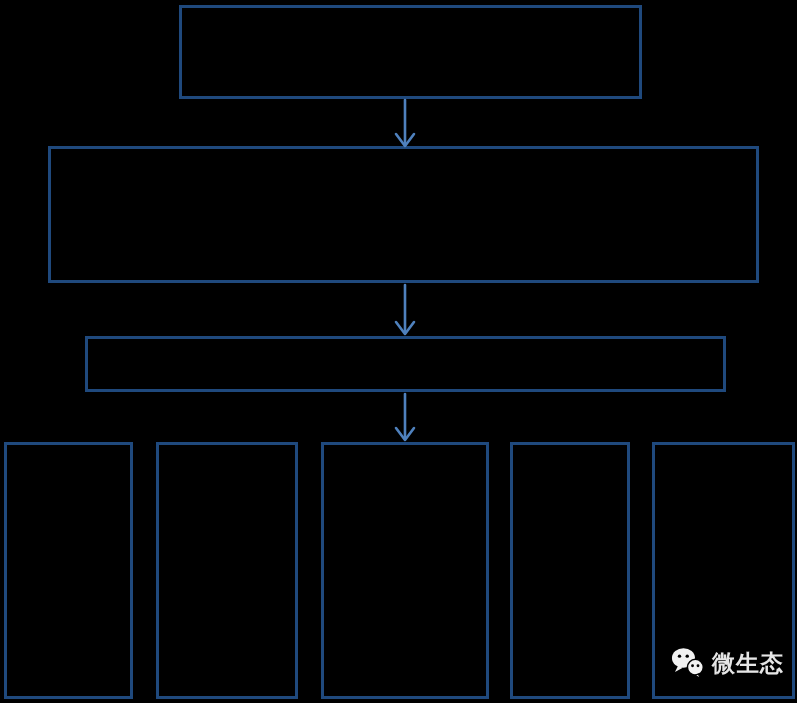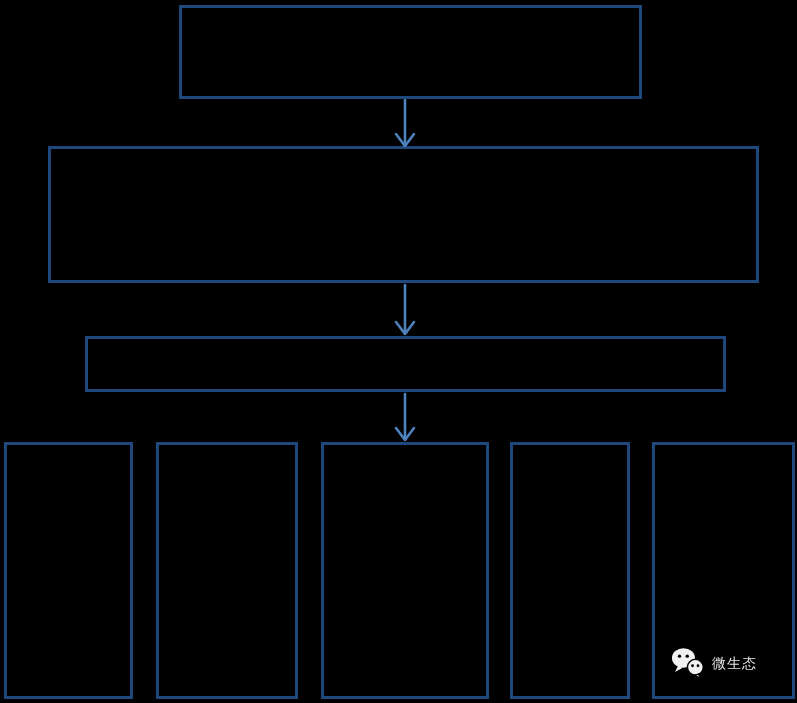--- a/index.html
+++ b/index.html
@@ -52,22 +52,22 @@
     display: flex;
     align-items: center;
     gap: 7px;
   }
   .watermark-icon { width: 34px; height: 33px; display: block; }
   .wm-bubble { fill: var(--watermark-icon, #F2F2F2); }
   .wm-bubble-front { fill: var(--watermark-icon, #F2F2F2); stroke: #000000; stroke-width: 1.6; }
   .wm-eye { fill: #000000; }
   .watermark-label {
     color: var(--watermark-text, #E6E6E6);
-    font-size: 14px;
-    font-weight: 400;
+    font-size: 23px;
+    font-weight: 700;
     letter-spacing: 1px;
     white-space: nowrap;
   }
 </style>
 </head>
 <body>
 
 <div class="canvas">
 
   <div class="flow-box box-top"></div>

